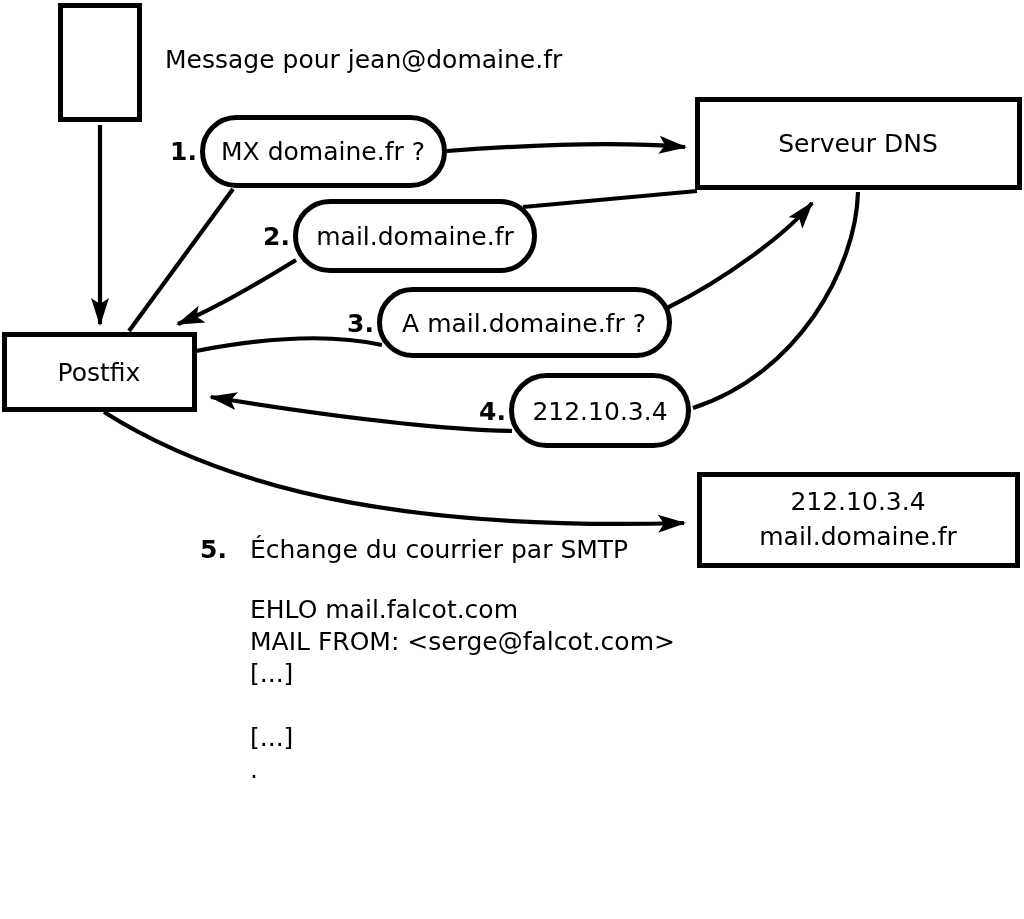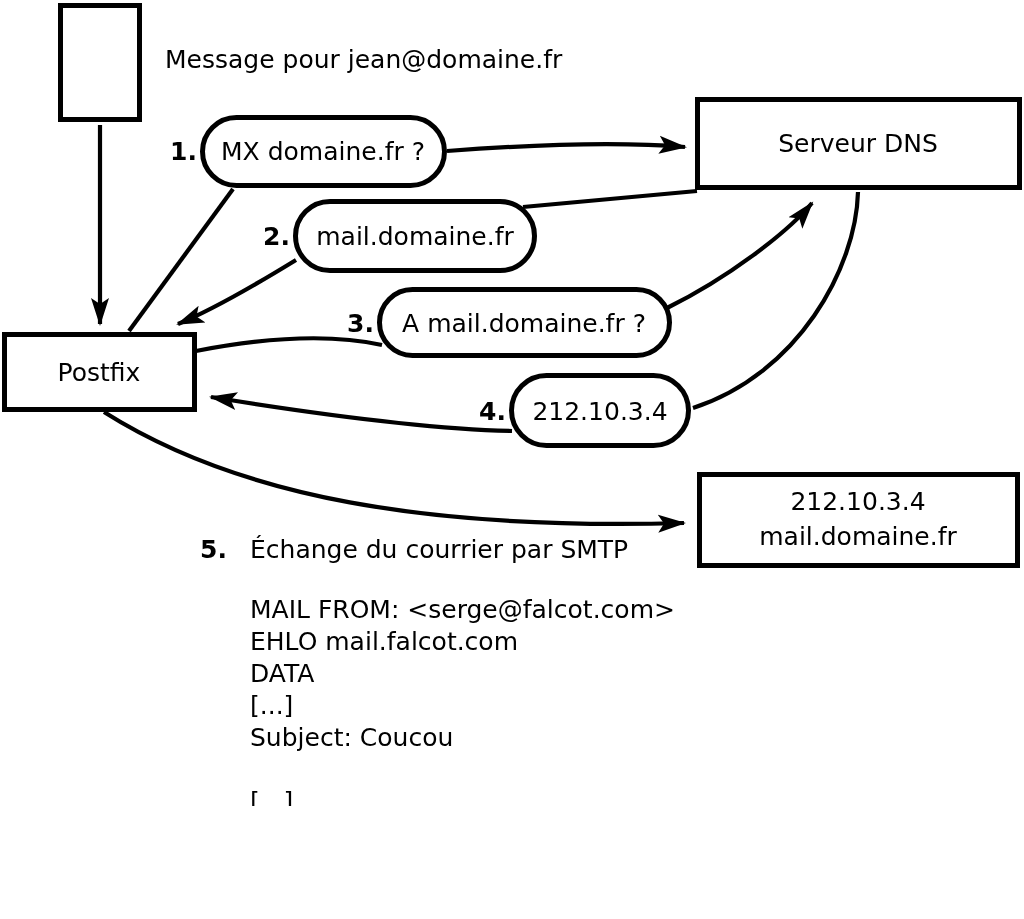--- a/index.html
+++ b/index.html
@@ -79,23 +79,21 @@
     <text x="99" y="381" text-anchor="middle">Postfix</text>
     <text x="858" y="152" text-anchor="middle">Serveur DNS</text>
     <text x="858" y="510" text-anchor="middle">212.10.3.4</text>
     <text x="858" y="545" text-anchor="middle">mail.domaine.fr</text>
 
     <text class="num" x="227" y="558" text-anchor="end">5.</text>
     <text x="250" y="558">Échange du courrier par SMTP</text>
   </svg>
 
   <div class="smtp">
+    <div class="smtp-line">EHLO mail.falcot.com</div>
     <div class="smtp-line">MAIL FROM: &lt;serge@falcot.com&gt;</div>
-    <div class="smtp-line">EHLO mail.falcot.com</div>
-    <div class="smtp-line">DATA</div>
     <div class="smtp-line">[...]</div>
-    <div class="smtp-line">Subject: Coucou</div>
     <div class="smtp-line"></div>
     <div class="smtp-line">[...]</div>
     <div class="smtp-line">.</div>
   </div>
 
 </div>
 
 </body></html>

